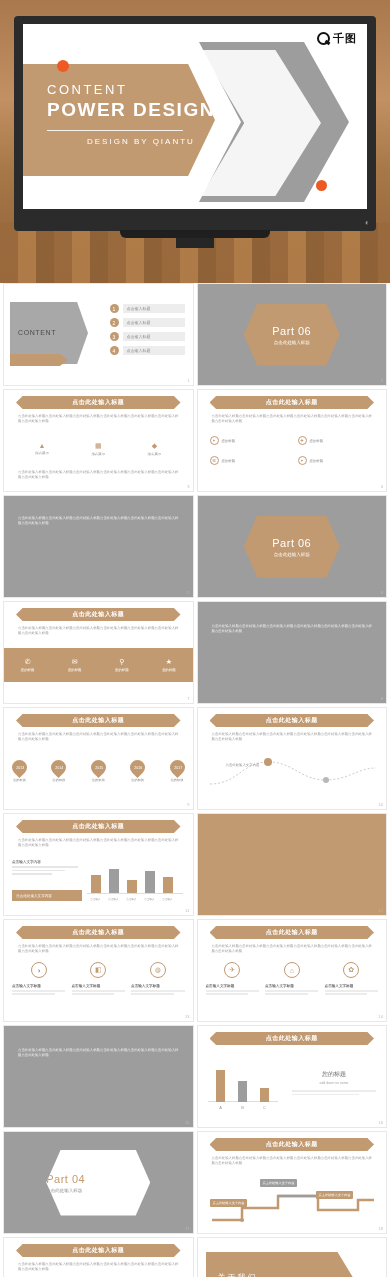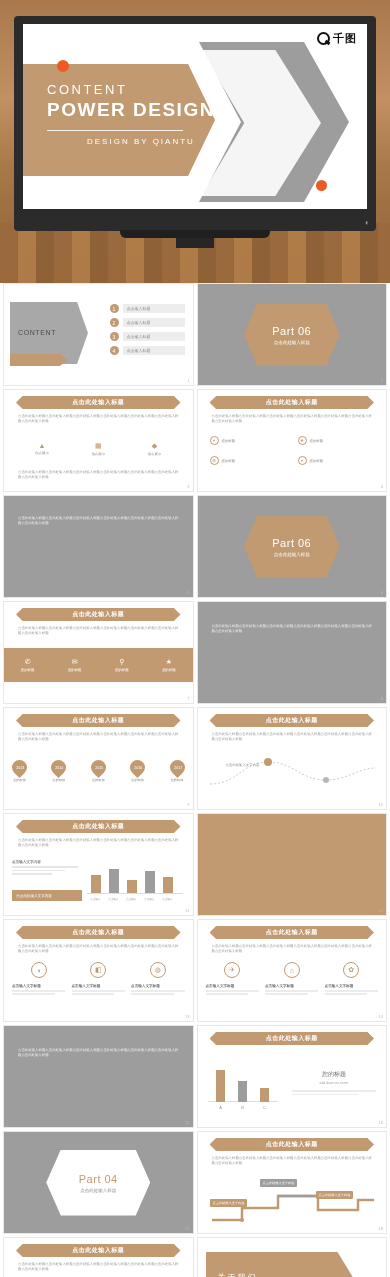--- a/index.html
+++ b/index.html
@@ -97,21 +97,21 @@
   .body-lines { position: absolute; left: 14px; right: 14px; top: 24px; }
 
   .mini-txt { font-size: 3.4px; color: #9a9a9a; line-height: 1.45; text-align: justify; }
 
   
   .gray-bg { position: absolute; inset: 0; background: #9d9d9d; }
   .white-hex {
     position: absolute; left: 50%; top: 50%; transform: translate(-50%,-50%);
     width: 86px; height: 56px; background: #fff;
     clip-path: polygon(14% 0,86% 0,100% 50%,86% 100%,14% 100%,0 50%);
-    display:flex; align-items:center; justify-content:center; flex-direction:column;
+    display:flex; align-items:flex-start; justify-content:center; flex-direction:column;
   }
   .tan-hex {
     position: absolute; left: 50%; top: 50%; transform: translate(-50%,-50%);
     width: 96px; height: 62px; background: #c19a72;
     clip-path: polygon(14% 0,86% 0,100% 50%,86% 100%,14% 100%,0 50%);
     display:flex; align-items:center; justify-content:center; flex-direction:column;
   }
   .dark-hex {
     position: absolute; left: 50%; top: 50%; transform: translate(-50%,-50%);
     width: 96px; height: 62px; background: #4e4e4e;

